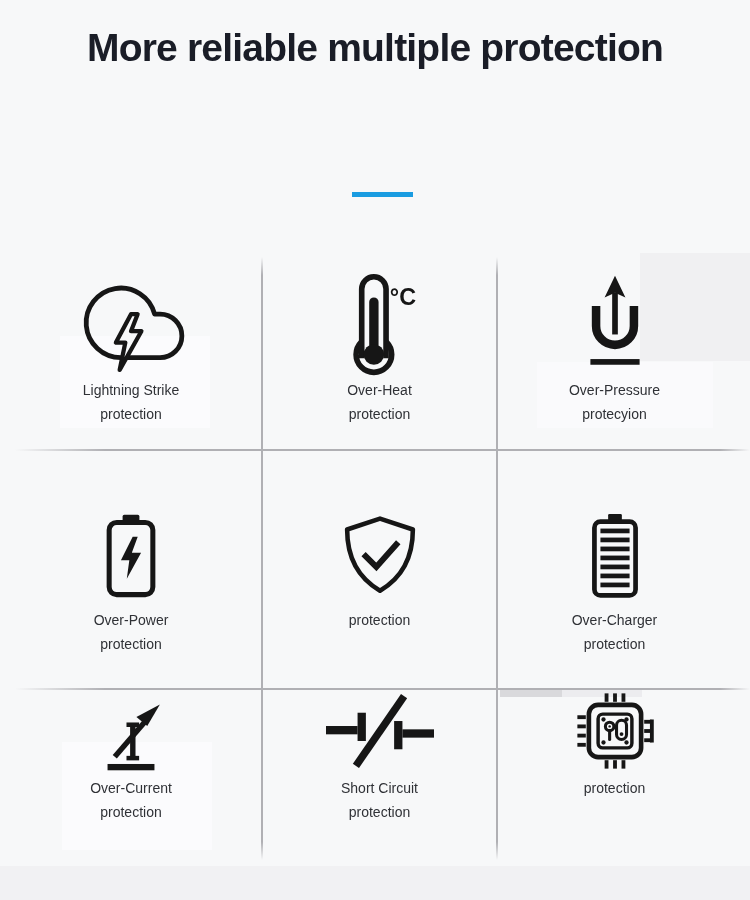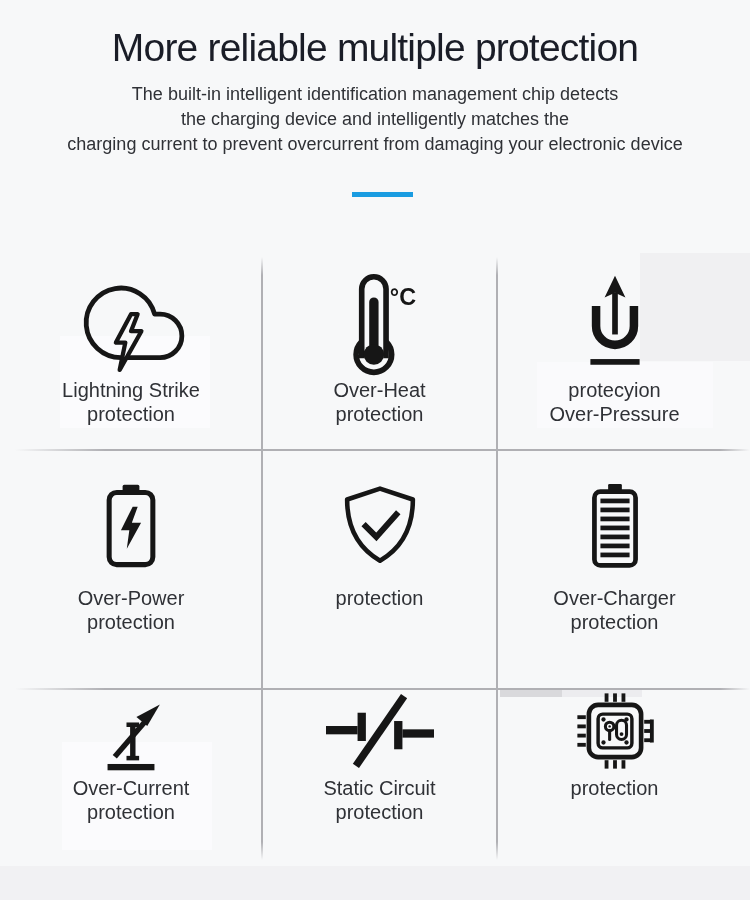--- a/index.html
+++ b/index.html
@@ -16,21 +16,21 @@
   .p1{left:640px;top:253px;width:110px;height:108px;background:#f0f0f2;}
   .p2{left:60px;top:336px;width:150px;height:92px;background:#fbfbfd;}
   .p3{left:537px;top:362px;width:176px;height:66px;background:#fafafc;}
   .p4{left:500px;top:689px;width:62px;height:8px;background:#d9d9dc;}
   .p5{left:562px;top:689px;width:80px;height:8px;background:#ececef;}
   .p6{left:62px;top:742px;width:150px;height:108px;background:#fbfbfd;}
   .p7{left:0px;top:866px;width:750px;height:34px;background:#f1f1f3;}
 
   .header{position:absolute;left:0;top:26px;width:750px;text-align:center;}
   .title{
-    font-size:39px;font-weight:400;letter-spacing:-0.8px;
+    font-size:39px;font-weight:700;letter-spacing:-0.8px;
     color:#1a1d27;line-height:44px;margin:0;
   }
   .subtitle{margin-top:12px;font-size:18px;line-height:25px;color:#2f3136;}
   .divider{
     position:absolute;left:352px;top:192px;width:61px;height:5px;
     background:#1a9ce1;
   }
 
   
   .vline{
@@ -45,52 +45,47 @@
   .h1{top:449px;} .h2{top:688px;}
 
   .grid{
     position:absolute;left:0;top:258px;width:750px;height:602px;
     display:grid;
     grid-template-columns:262px 235px 253px;
     grid-template-rows:192px 239px 171px;
   }
   .cell{display:flex;flex-direction:column;align-items:center;}
   .r1{padding-top:16px;}
-  .r2{padding-top:34px;gap:8px;}
+  .r2{padding-top:64px;}
   .r3{}
   .c3{padding-right:18px;}
   .icon-box{display:flex;align-items:center;justify-content:center;}
   .r1 .icon-box{height:102px;margin-bottom:2px;}
   .r2 .icon-box{height:84px;margin-bottom:10px;}
   .r3 .icon-box{height:84px;margin-bottom:3px;}
-  .label{text-align:center;font-size:20px;line-height:24px;color:#2f3136;}
+  .label{text-align:center;font-size:14px;line-height:24px;color:#2f3136;}
   svg{overflow:visible;display:block;}
   .stroke{fill:none;stroke:#161616;}
   .fill{fill:#161616;stroke:none;}
 </style>
 </head>
 <body>
 
 <div class="page">
 
   <div class="patch p1"></div>
   <div class="patch p2"></div>
   <div class="patch p3"></div>
   <div class="patch p4"></div>
   <div class="patch p5"></div>
   <div class="patch p6"></div>
   <div class="patch p7"></div>
 
   <div class="header">
     <h1 class="title">More reliable multiple protection</h1>
-    <div class="subtitle">
-      <div>The built-in intelligent identification management chip detects</div>
-      <div>the charging device and intelligently matches the</div>
-      <div>charging current to prevent overcurrent from damaging your electronic device</div>
-    </div>
   </div>
 
   <div class="divider"></div>
 
   <div class="vline v1"></div>
   <div class="vline v2"></div>
   <div class="hline h1"></div>
   <div class="hline h2"></div>
 
   <div class="grid">
@@ -127,22 +122,22 @@
     <div class="cell r1 c3">
       <div class="icon-box">
         <svg width="76" height="106" viewBox="0 0 80 112">
           <path class="stroke" d="M20,36 v21 a20,20 0 0 0 40,0 v-21" stroke-width="9"></path>
           <line x1="40" y1="66" x2="40" y2="22" stroke="#161616" stroke-width="6"></line>
           <polygon class="fill" points="40,4 29,27 40,22 51,27"></polygon>
           <rect class="fill" x="14" y="92" width="52" height="6"></rect>
         </svg>
       </div>
       <div class="label">
-        <div>protecyion</div>
-          <div>Over-Pressure</div>
+        <div>Over-Pressure</div>
+          <div>protecyion</div>
       </div>
     </div>
 
     <div class="cell r2">
       <div class="icon-box">
         <svg width="54" height="84" viewBox="0 0 64 100">
           <rect class="fill" x="22" y="1" width="20" height="9" rx="2"></rect>
           <rect class="stroke" x="6" y="10" width="52" height="86" rx="9" stroke-width="6"></rect>
           <polygon class="fill" points="34,27 20,55 30,55 27,77 44,46 33,46 40,27"></polygon>
         </svg>
@@ -206,21 +201,21 @@
       <div class="icon-box">
         <svg width="108" height="80" viewBox="0 0 130 96">
           <rect class="fill" x="0" y="42" width="38" height="10"></rect>
           <rect class="fill" x="38" y="26" width="10" height="34"></rect>
           <rect class="fill" x="82" y="36" width="10" height="34"></rect>
           <rect class="fill" x="92" y="46" width="38" height="10"></rect>
           <line x1="36" y1="90" x2="94" y2="6" stroke="#161616" stroke-width="9"></line>
         </svg>
       </div>
       <div class="label">
-        <div>Static Circuit</div>
+        <div>Short Circuit</div>
           <div>protection</div>
       </div>
     </div>
 
     <div class="cell r3 c3">
       <div class="icon-box">
         <svg width="86" height="86" viewBox="0 0 112 112">
           <g stroke="#161616" stroke-width="5">
             <line x1="45" y1="7" x2="45" y2="18"></line>
               <line x1="56" y1="7" x2="56" y2="18"></line>

